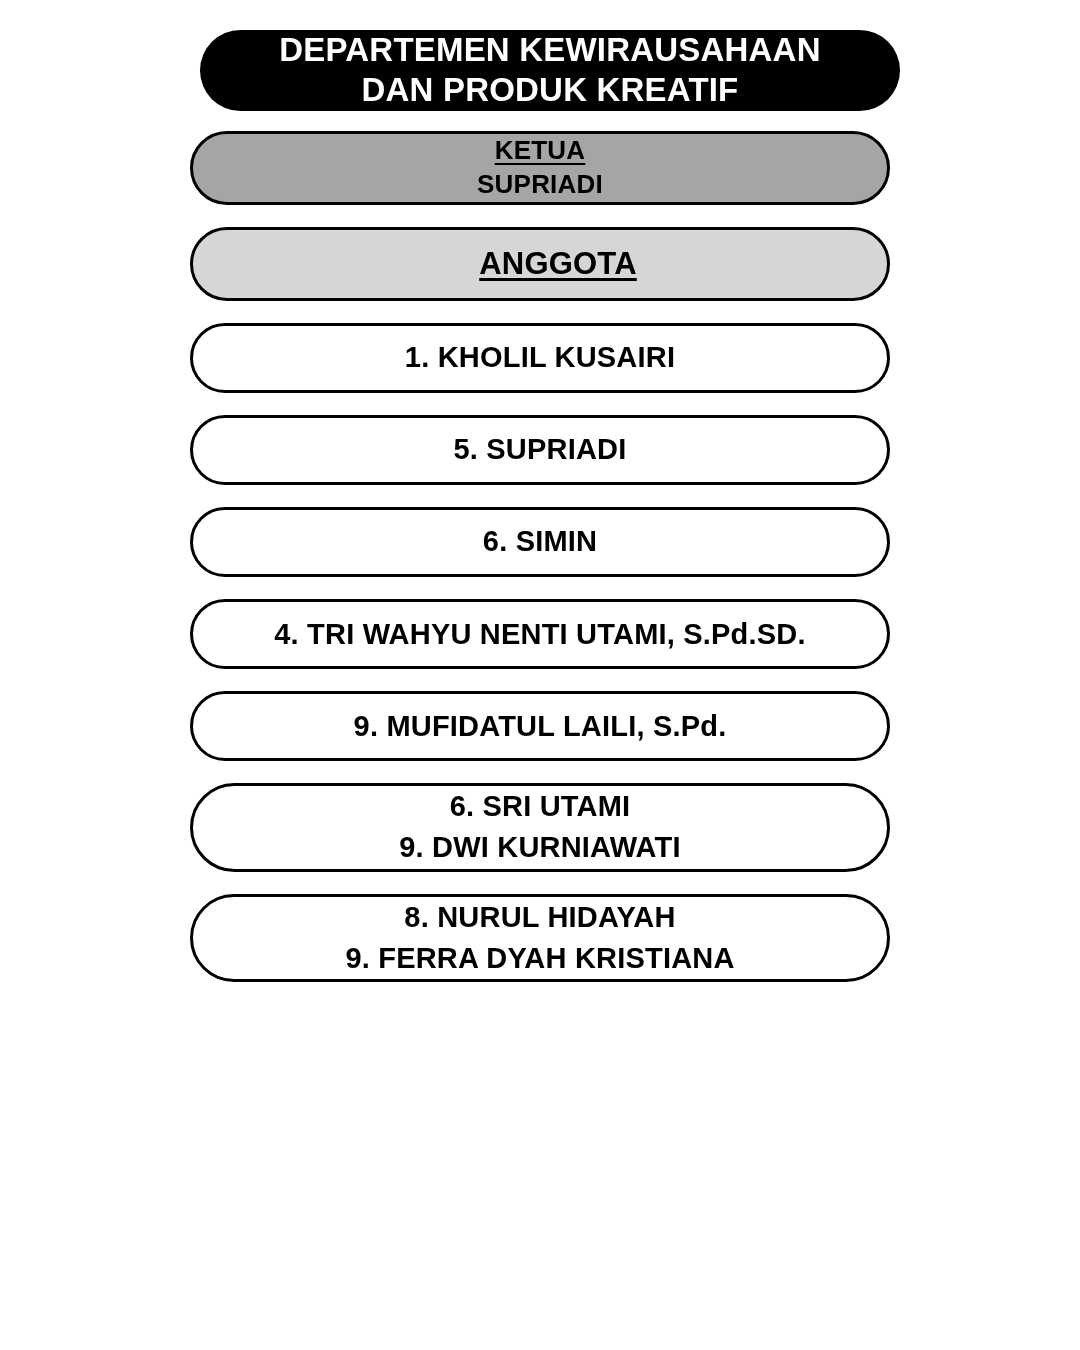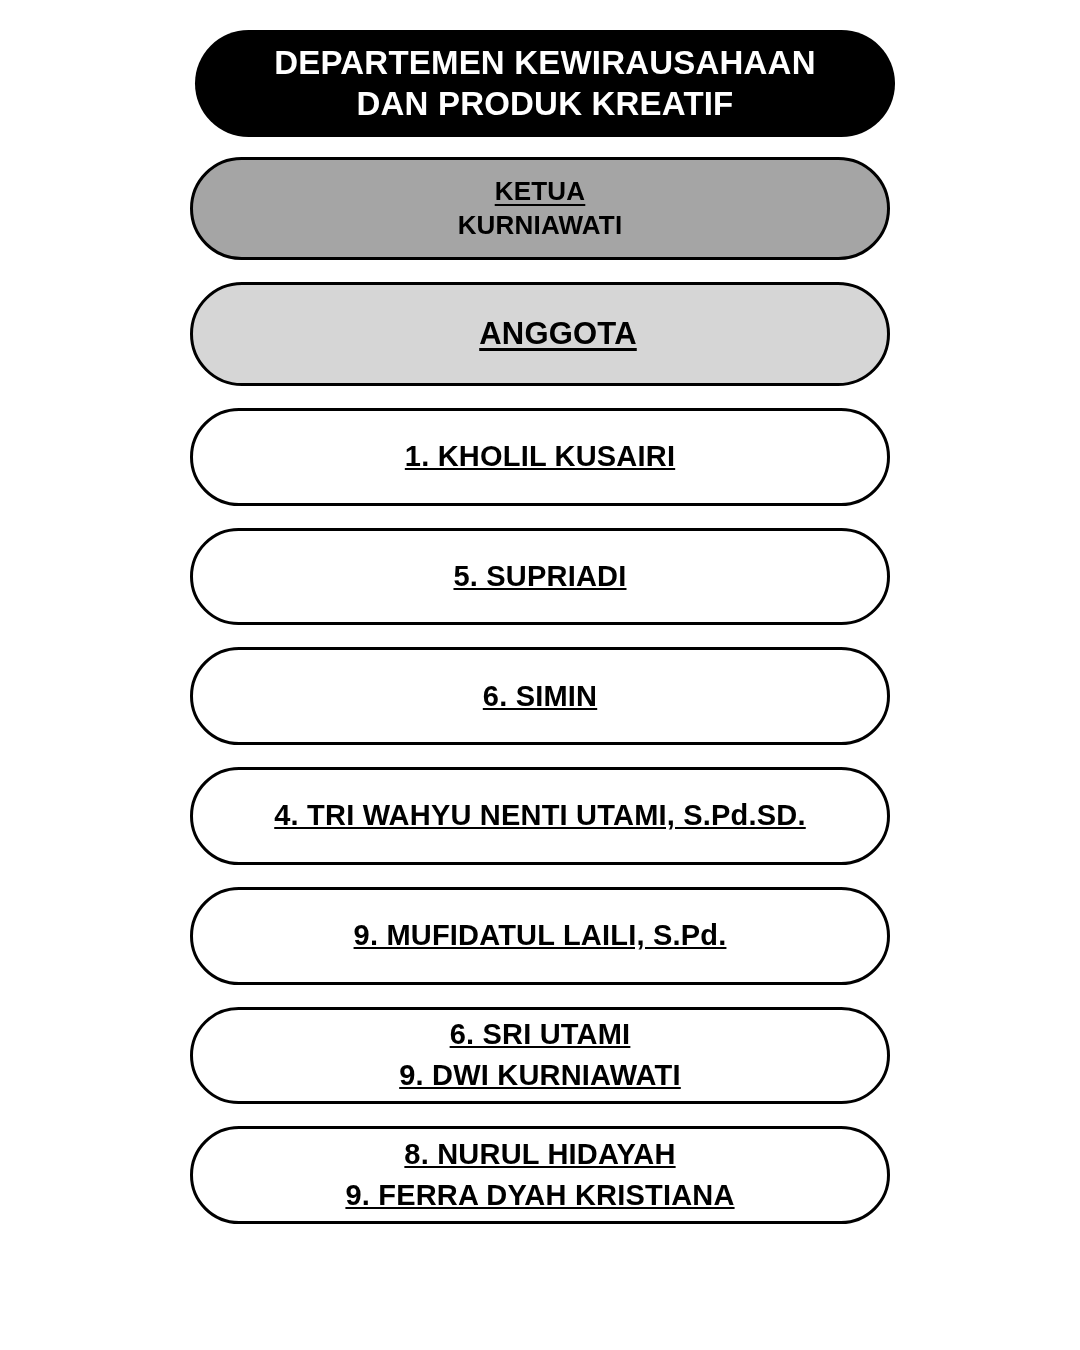--- a/index.html
+++ b/index.html
@@ -9,26 +9,26 @@
   }
   body {
     width: 1080px;
     height: 1350px;
     font-family: "Liberation Sans", sans-serif;
     -webkit-font-smoothing: antialiased;
   }
   .board {
     position: relative;
     width: 1080px;
-    height: 1224px;
+    height: 982px;
     box-sizing: border-box;
     padding: 30px 190px 0 190px;
     display: flex;
     flex-direction: column;
-    align-items: center;
+    align-items: flex-start;
   }
   .pill {
     box-sizing: border-box;
     width: 700px;
     border-radius: 60px;
     display: flex;
     flex-direction: column;
     align-items: center;
     justify-content: center;
     text-align: center;
@@ -84,36 +84,35 @@
     color: #000000;
     border: 3px solid #000000;
     height: 102px;
     margin-top: 22px;
     font-size: 29px;
     font-weight: 700;
     line-height: 1.42;
   }
   .pill-member .line {
     display: block;
-    text-decoration: underline;
   }
 </style>
 </head>
 <body>
 
 <div class="board">
 
   <div class="pill pill-header">
     <span class="line">DEPARTEMEN KEWIRAUSAHAAN</span>
     <span class="line">DAN PRODUK KREATIF</span>
   </div>
 
   <div class="pill pill-ketua">
     <span class="role">KETUA</span>
-    <span class="name">KURNIAWATI</span>
+    <span class="name">SUPRIADI</span>
   </div>
 
   <div class="pill pill-anggota">
     <span class="role">ANGGOTA</span>
   </div>
 
   <div class="pill pill-member">
     <span class="line">1. KHOLIL KUSAIRI</span>
   </div>
 

